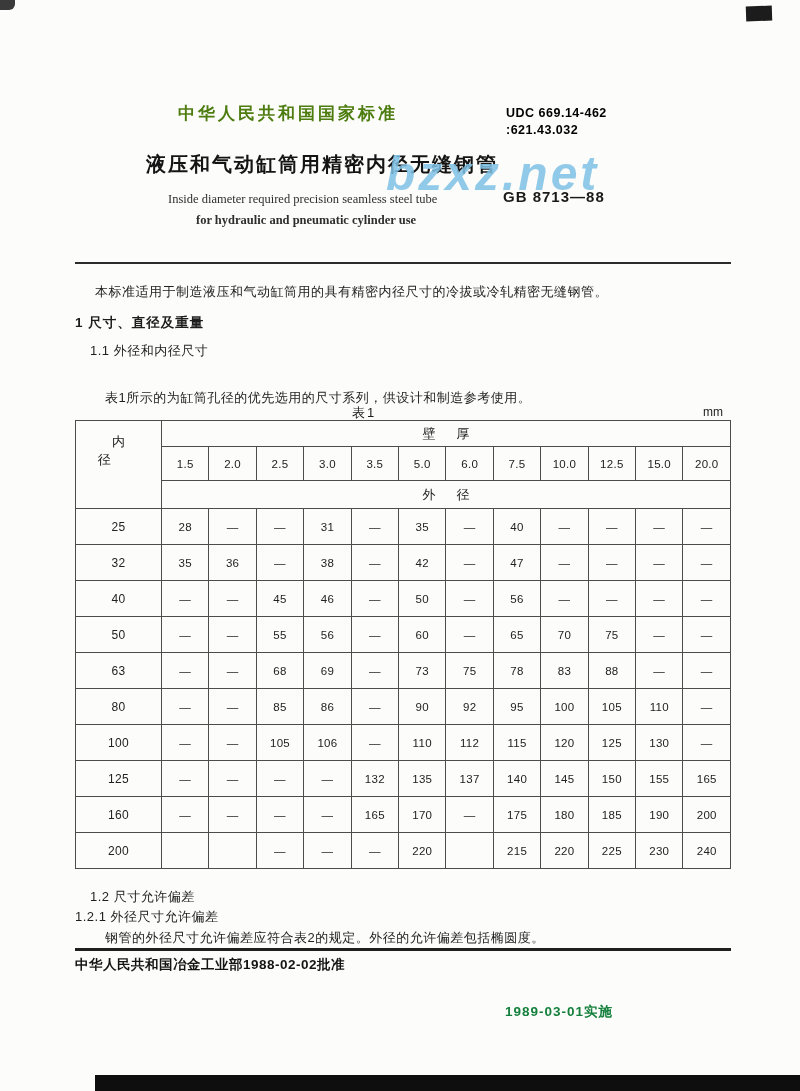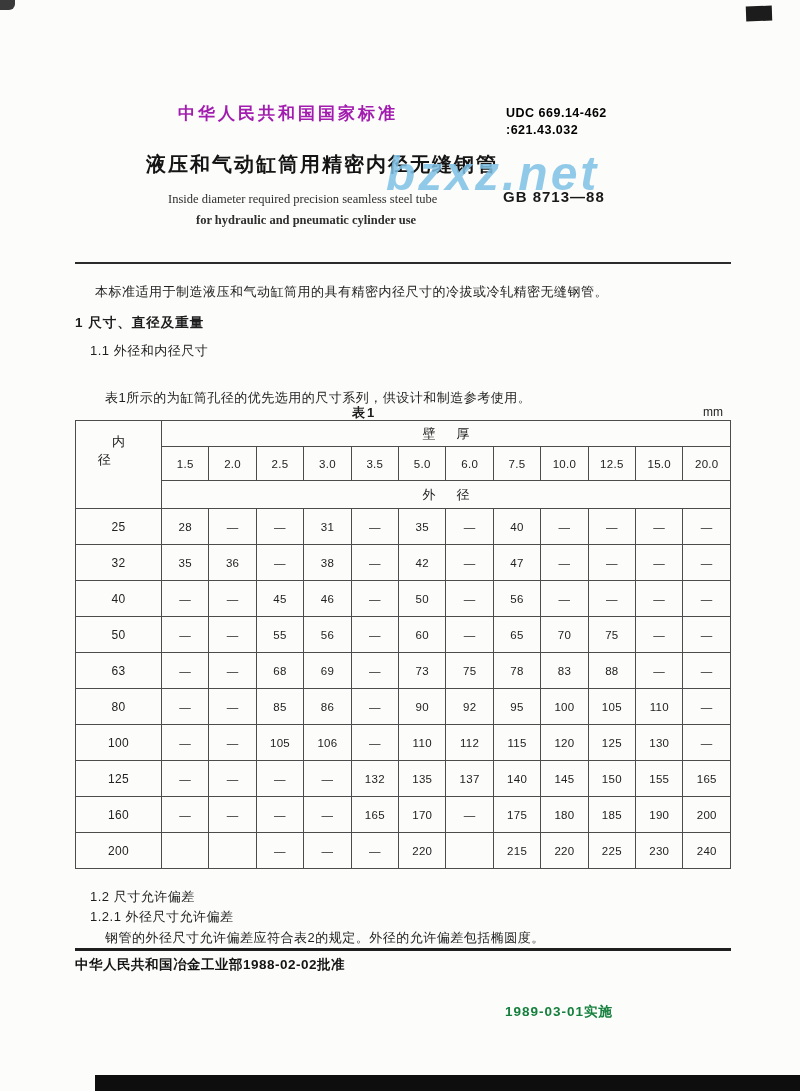--- a/index.html
+++ b/index.html
@@ -9,21 +9,21 @@
     font-family:"Liberation Sans","DejaVu Sans",sans-serif;color:#1d1d1d;
   }
   .abs{position:absolute;}
 
   
   .artifact-tl{left:0;top:0;width:15px;height:10px;background:#3a3a3a;border-bottom-right-radius:6px;}
   .artifact-tr{left:746px;top:6px;width:26px;height:15px;background:#1c1c1c;transform:rotate(-2deg);}
   .artifact-bottom{left:95px;top:1075px;width:705px;height:16px;background:#0e0e0e;}
 
   
-  .std-hdr{left:178px;top:102px;font-size:17px;font-weight:bold;letter-spacing:3px;color:#a21caf;}
+  .std-hdr{left:178px;top:102px;font-size:17px;font-weight:bold;letter-spacing:3px;color:#4d7c0f;}
   .udc{left:506px;top:105px;font-size:12.5px;line-height:17px;color:#000000;font-weight:bold;letter-spacing:.5px;}
   .doc-title{left:146px;top:151px;font-size:20px;font-weight:bold;letter-spacing:2px;color:#141414;}
   .gb-no{left:503px;top:152px;font-size:15px;font-weight:bold;letter-spacing:1px;color:#191919;margin-top:36px;}
   .en1{left:168px;top:192px;font-size:12.5px;font-weight:normal;color:#2e2e2e;font-family:"Liberation Serif","DejaVu Serif",serif;}
   .en2{left:196px;top:213px;font-size:12.5px;font-weight:bold;color:#2e2e2e;font-family:"Liberation Serif","DejaVu Serif",serif;}
   .watermark{
     left:386px;top:146px;font-size:48px;font-weight:bold;font-style:italic;
     letter-spacing:3px;color:#7fc2e6;opacity:.85;z-index:6;
   }
 
@@ -31,21 +31,21 @@
   .header-rule{left:75px;top:262px;width:656px;height:2px;}
   .footer-rule{left:75px;top:948px;width:656px;height:3px;background:#1f1f1f;}
 
   
   .para{font-size:13px;color:#1f1f1f;letter-spacing:.5px;}
   .scope{left:95px;top:283px;}
   .sec1{left:75px;top:314px;font-size:13.5px;font-weight:bold;letter-spacing:1px;}
   .sec11{left:90px;top:342px;}
   .p1{left:105px;top:366px;}
   .p2{left:105px;top:389px;}
-  .tbl-caption{left:352px;top:404px;font-size:13px;font-weight:bold;letter-spacing:2px;}
+  .tbl-caption{left:352px;top:404px;font-size:13px;font-weight:normal;letter-spacing:2px;}
   .tbl-unit{left:703px;top:405px;font-size:12px;}
 
   
   .tbl-wrap{left:75px;top:420px;width:656px;}
   table.dims{border-collapse:collapse;width:656px;table-layout:fixed;}
   table.dims th,table.dims td{
     border:1px solid #4c4c4c;text-align:center;vertical-align:middle;
     font-weight:normal;padding:0;color:#222;background:transparent;
   }
   table.dims{border:1.5px solid #333;}
@@ -53,21 +53,21 @@
   tr.hrow2{height:34px;}
   tr.hrow3{height:28px;}
   tbody tr{height:36px;}
   th.corner{font-size:13px;letter-spacing:2.2em;text-indent:2.2em;color:#1c1c1c;}
   th.spanhdr{font-size:13px;letter-spacing:1.6em;text-indent:1.6em;color:#1c1c1c;}
   .num{font-size:11.5px;letter-spacing:.3px;}
   th.bore{font-size:12px;}
 
   
   .sec12{left:90px;top:888px;}
-  .sec121{left:90px;top:908px;}
+  .sec121{left:75px;top:908px;}
   .p3{left:105px;top:929px;}
   .approval{left:75px;top:956px;font-size:13.5px;font-weight:bold;letter-spacing:.5px;color:#141414;}
   .impl{left:505px;top:1003px;font-size:13.5px;font-weight:bold;letter-spacing:1px;color:#15803d;}
 </style>
 </head>
 <body>
 
 <div class="page">
 
   <div class="abs artifact-tl"></div>

